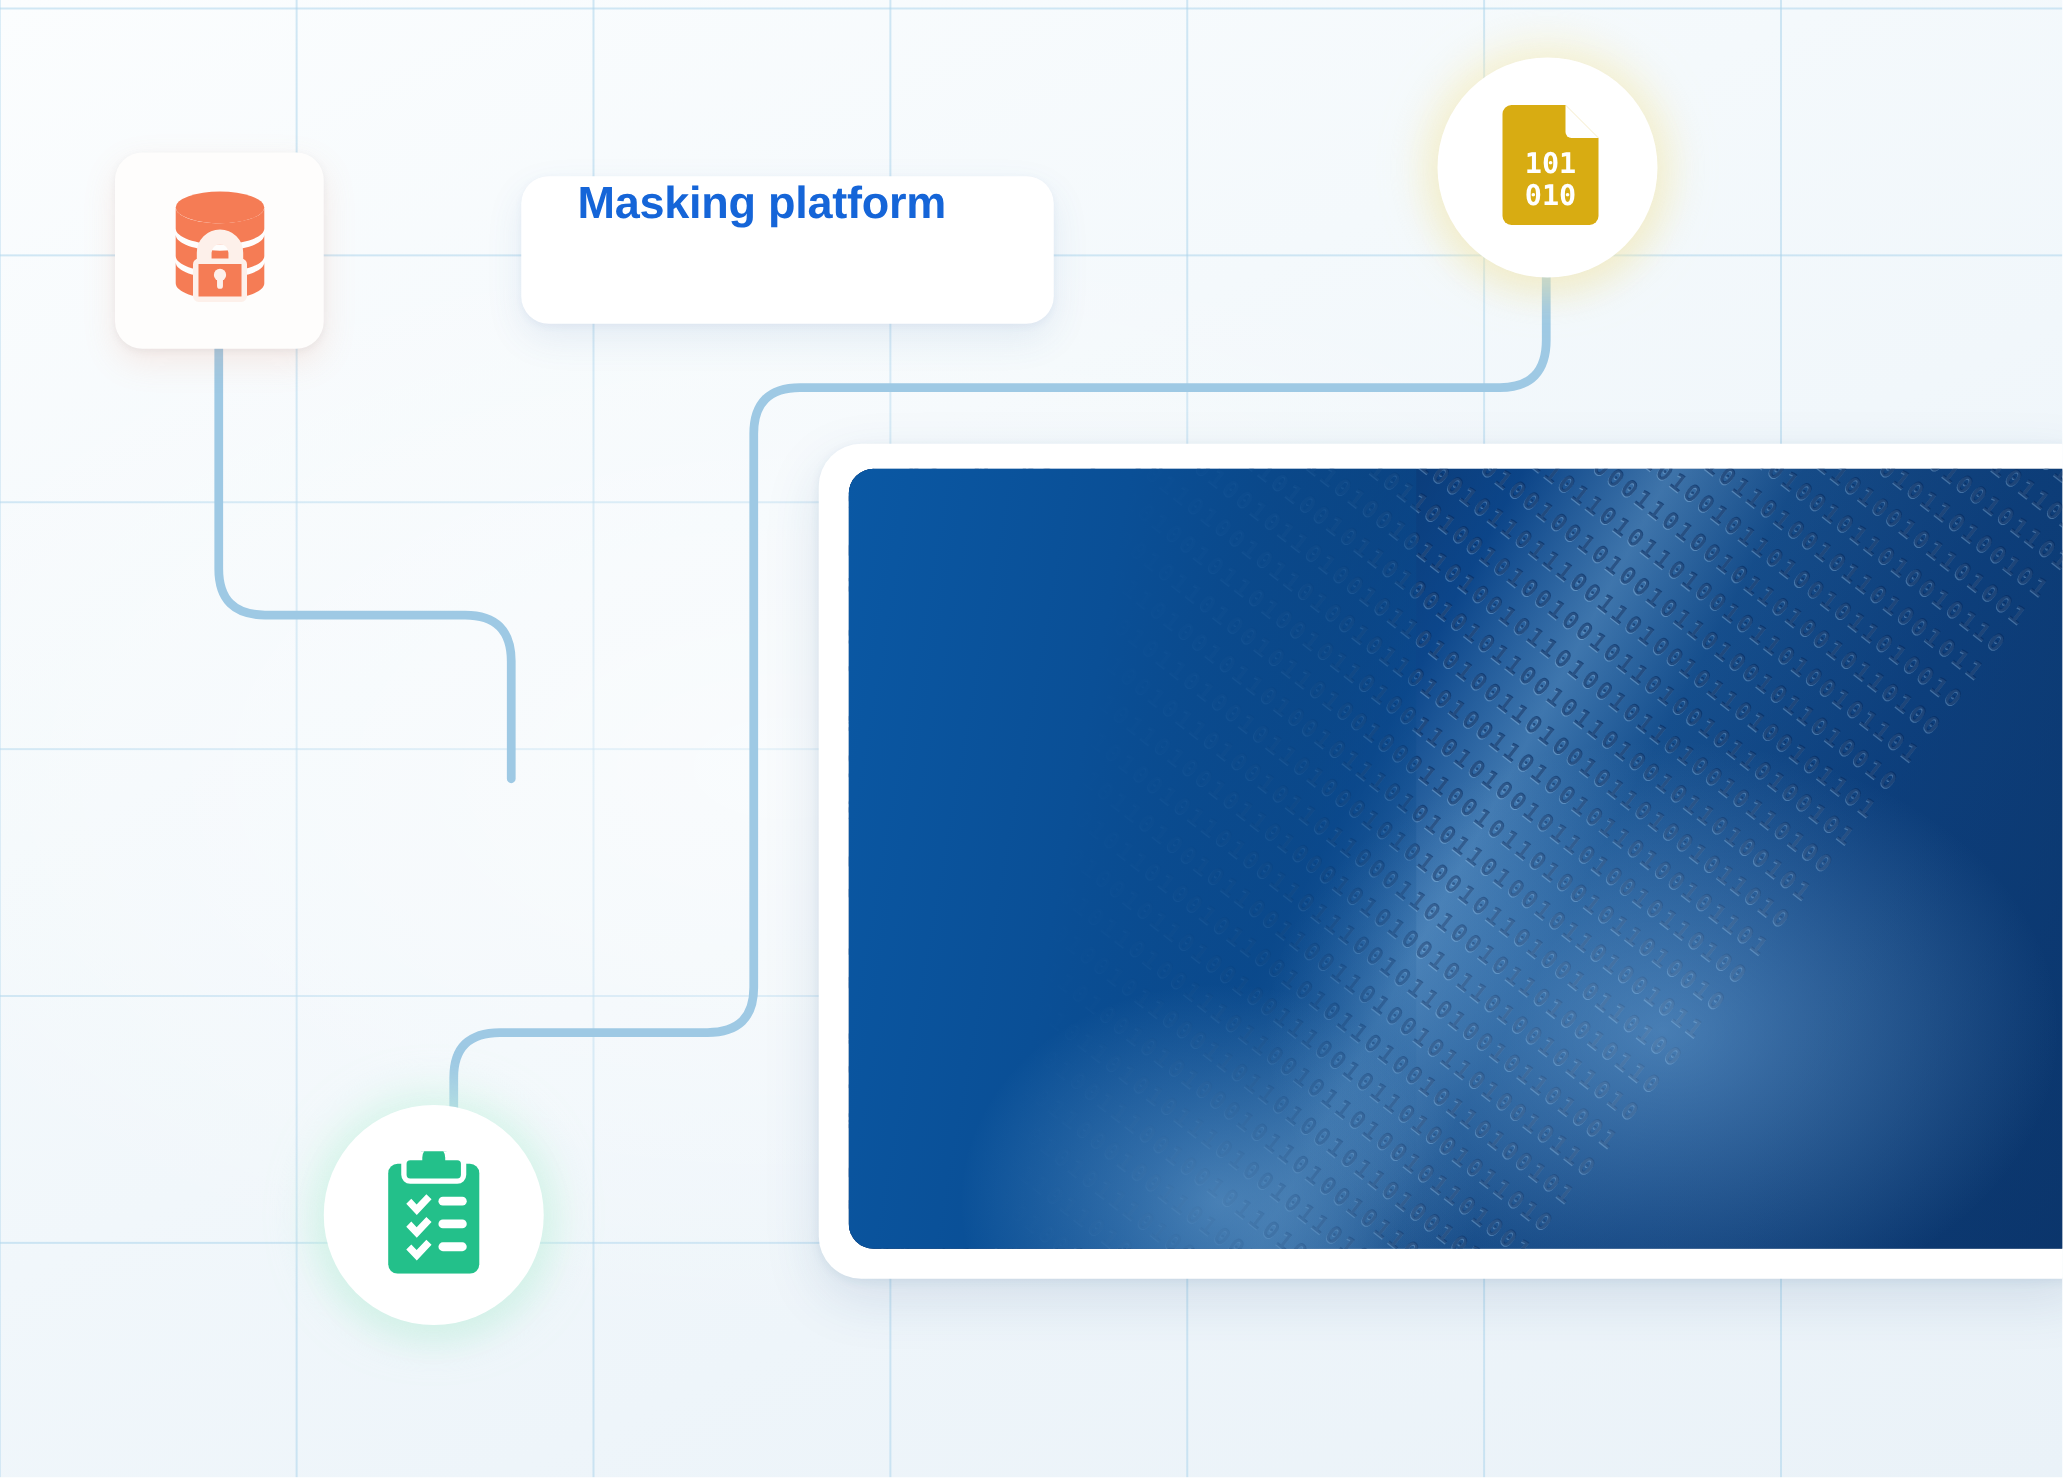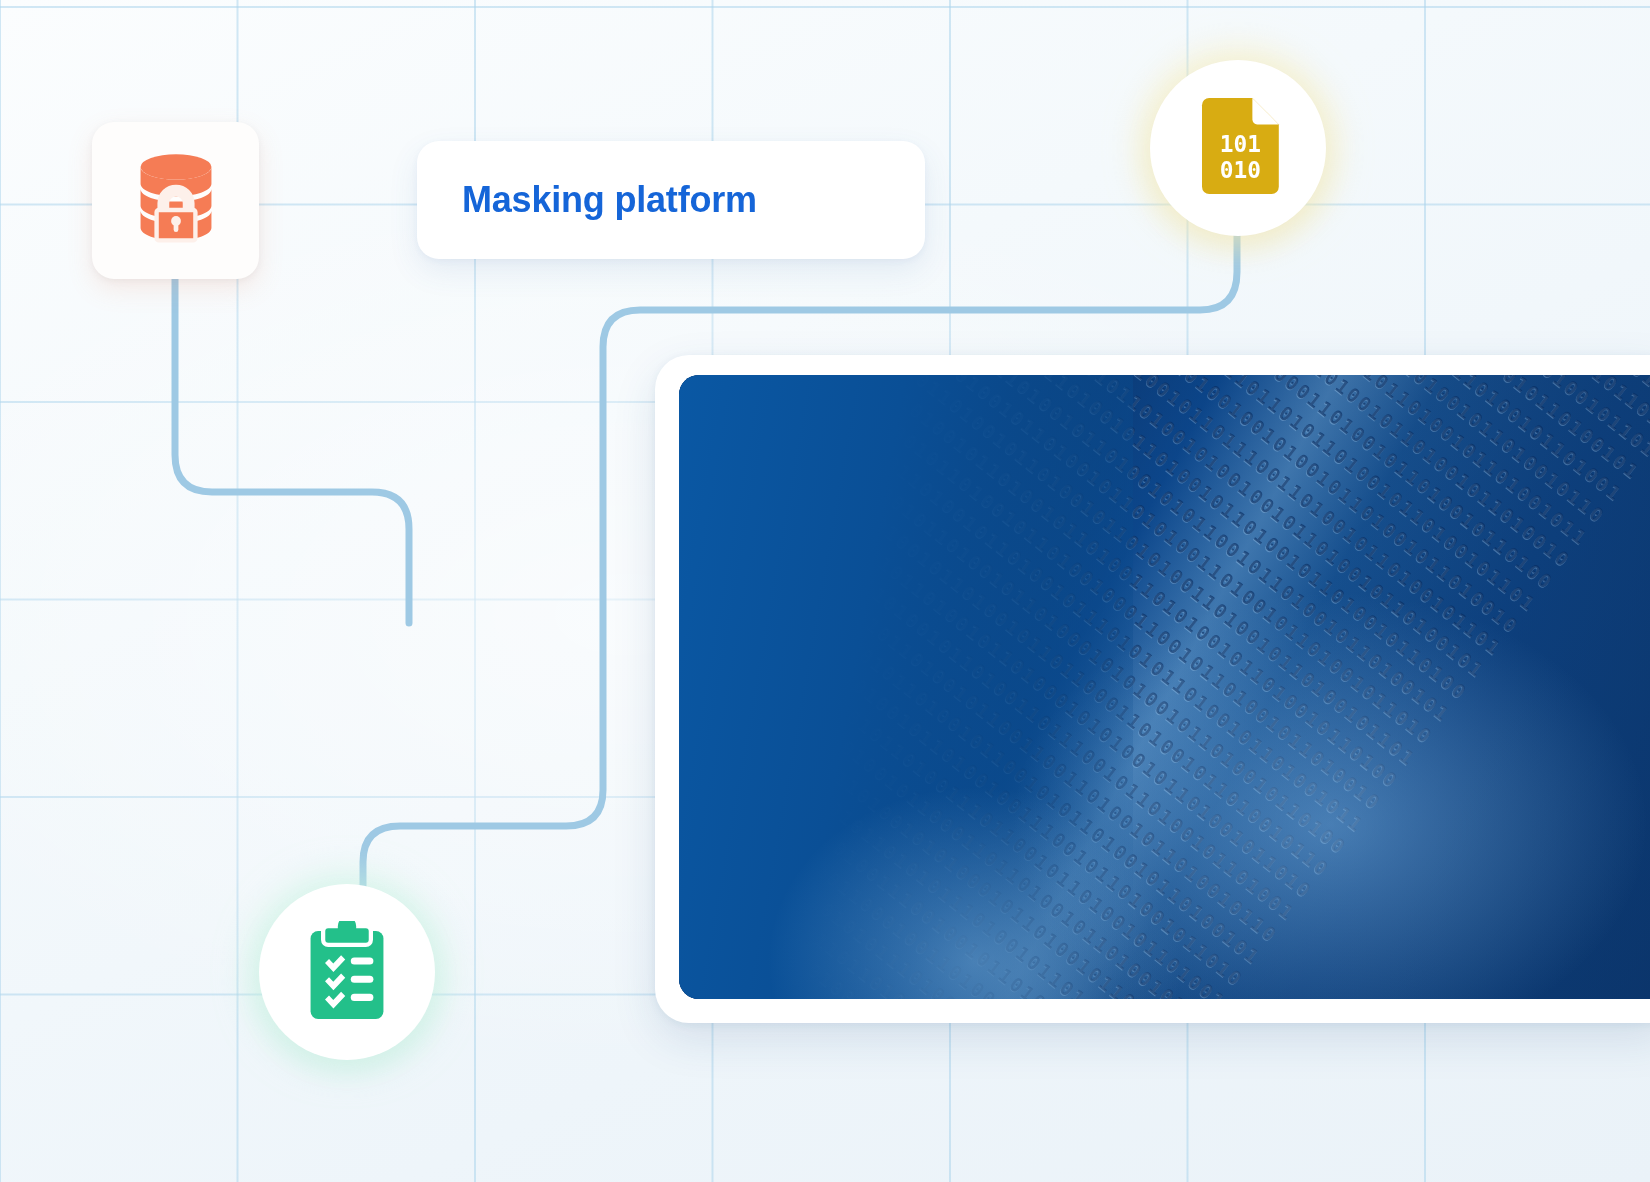--- a/index.html
+++ b/index.html
@@ -105,25 +105,25 @@
     left:92px; top:122px;
     width:167px; height:157px;
     background:#fefdfc;
     border-radius:22px;
     box-shadow:0 10px 26px rgba(238,140,105,.16), 0 2px 6px rgba(120,140,160,.10);
     display:flex; align-items:center; justify-content:center;
   }
   .pill-platform {
     position:absolute;
     left:417px; top:141px;
-    width:508px; height:118px;
+    width:426px; height:118px;
     background:#ffffff;
     border-radius:22px;
     box-shadow:0 12px 30px rgba(60,110,165,.10), 0 2px 6px rgba(60,110,165,.06);
-    display:flex; align-items:center;
+    display:flex; 
   }
   .pill-platform span {
     padding-left:45px;
     font-size:36px;
     font-weight:700;
     color:#1565d8;
     letter-spacing:-.2px;
   }
   .pill-benefits {
     position:absolute;
@@ -143,21 +143,21 @@
   }
 
   
   .badge {
     position:absolute;
     border-radius:50%;
     background:#ffffff;
     display:flex; align-items:center; justify-content:center;
   }
   .badge-binary {
-    left:1150px; top:60px;
+    left:1150px; top:46px;
     width:176px; height:176px;
     box-shadow:0 0 30px 14px rgba(248,238,190,.55), 0 8px 26px rgba(200,170,40,.16);
   }
   .badge-checklist {
     left:259px; top:884px;
     width:176px; height:176px;
     box-shadow:0 0 30px 14px rgba(205,245,228,.55), 0 8px 26px rgba(40,180,135,.13);
   }
 </style>
 </head>

